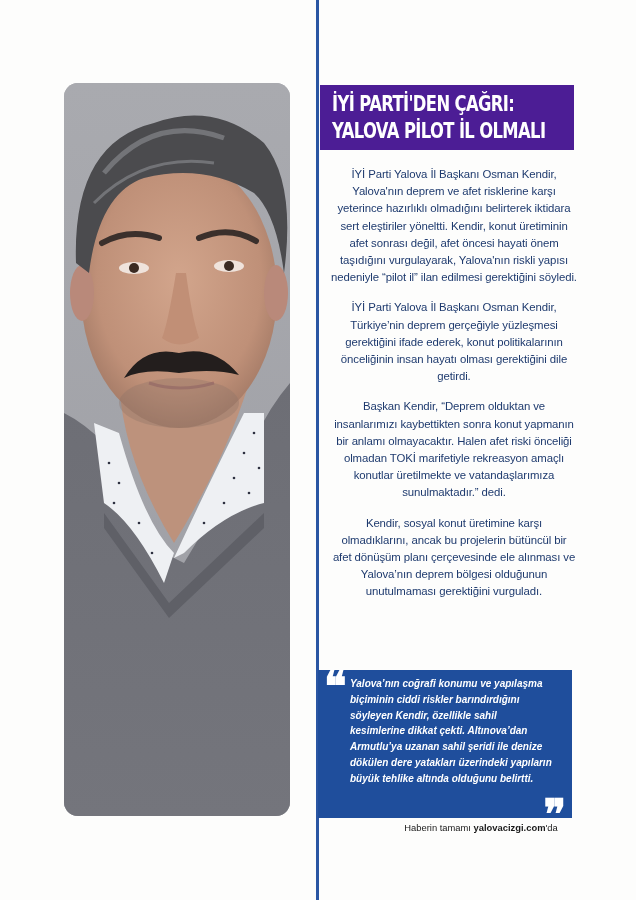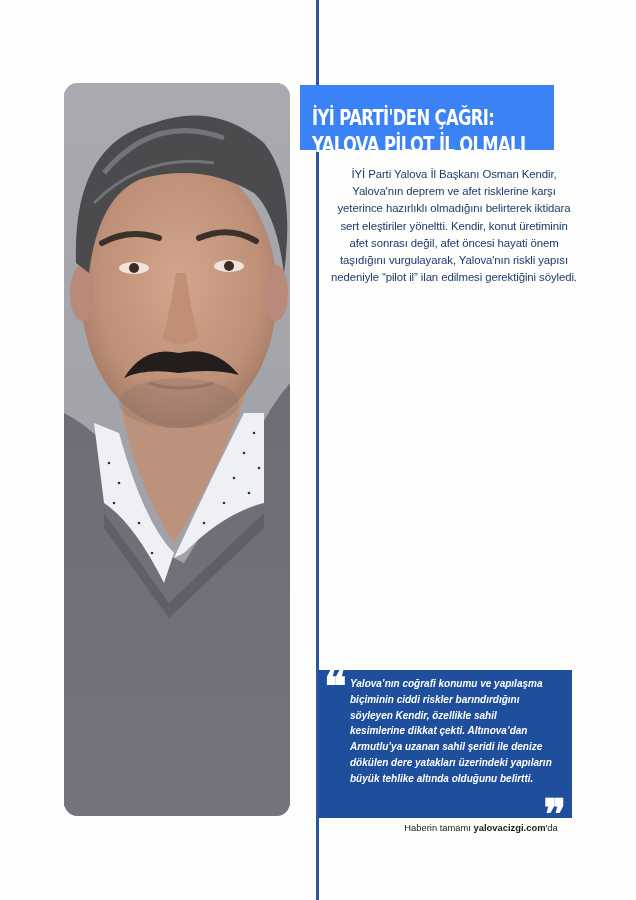--- a/index.html
+++ b/index.html
@@ -15,23 +15,23 @@
   
   .photo {
     position:absolute; left:64px; top:83px; width:226px; height:733px;
     border-radius:14px; overflow:hidden;
     background:#a7a8ad;
   }
   .photo svg { display:block; width:100%; height:100%; }
 
   
   .headline {
-    position:absolute; left:300px; top:85px; width:254px; height:65px;
-    background:#3b82f6;
-    box-sizing:border-box; padding:20px 0 0 12px;
+    position:absolute; left:320px; top:85px; width:254px; height:65px;
+    background:#4c1d95;
+    box-sizing:border-box; padding:6px 0 0 12px;
   }
   .headline .line {
     display:block; color:#ffffff;
     font-family:"DejaVu Sans", sans-serif; font-weight:bold;
     font-size:21px; line-height:27px; letter-spacing:-0.8px;
     transform:scaleX(0.78); transform-origin:left center;
     white-space:nowrap;
   }
 
   
@@ -149,20 +149,23 @@
   </svg>
 </div>
 
 <div class="headline">
   <span class="line">İYİ PARTİ'DEN ÇAĞRI:</span>
   <span class="line">YALOVA PİLOT İL OLMALI</span>
 </div>
 
 <div class="body">
   <p>İYİ Parti Yalova İl Başkanı Osman Kendir, Yalova'nın deprem ve afet risklerine karşı yeterince hazırlıklı olmadığını belirterek iktidara sert eleştiriler yöneltti. Kendir, konut üretiminin afet sonrası değil, afet öncesi hayati önem taşıdığını vurgulayarak, Yalova'nın riskli yapısı nedeniyle “pilot il” ilan edilmesi gerektiğini söyledi.</p>
+  <p>İYİ Parti Yalova İl Başkanı Osman Kendir, Türkiye’nin deprem gerçeğiyle yüzleşmesi gerektiğini ifade ederek, konut politikalarının önceliğinin insan hayatı olması gerektiğini dile getirdi.</p>
+  <p>Başkan Kendir, “Deprem olduktan ve insanlarımızı kaybettikten sonra konut yapmanın bir anlamı olmayacaktır. Halen afet riski önceliği olmadan TOKİ marifetiyle rekreasyon amaçlı konutlar üretilmekte ve vatandaşlarımıza sunulmaktadır.” dedi.</p>
+  <p>Kendir, sosyal konut üretimine karşı olmadıklarını, ancak bu projelerin bütüncül bir afet dönüşüm planı çerçevesinde ele alınması ve Yalova’nın deprem bölgesi olduğunun unutulmaması gerektiğini vurguladı.</p>
 </div>
 
 <div class="quote">
   <span class="qopen">❝</span>
   <div class="qtext">Yalova’nın coğrafi konumu ve yapılaşma biçiminin ciddi riskler barındırdığını söyleyen Kendir, özellikle sahil kesimlerine dikkat çekti. Altınova’dan Armutlu’ya uzanan sahil şeridi ile denize dökülen dere yatakları üzerindeki yapıların büyük tehlike altında olduğunu belirtti.</div>
   <span class="qclose">❞</span>
 </div>
 
 <div class="footer">
   <span>Haberin tamamı </span><b>yalovacizgi.com</b><span>'da</span>

